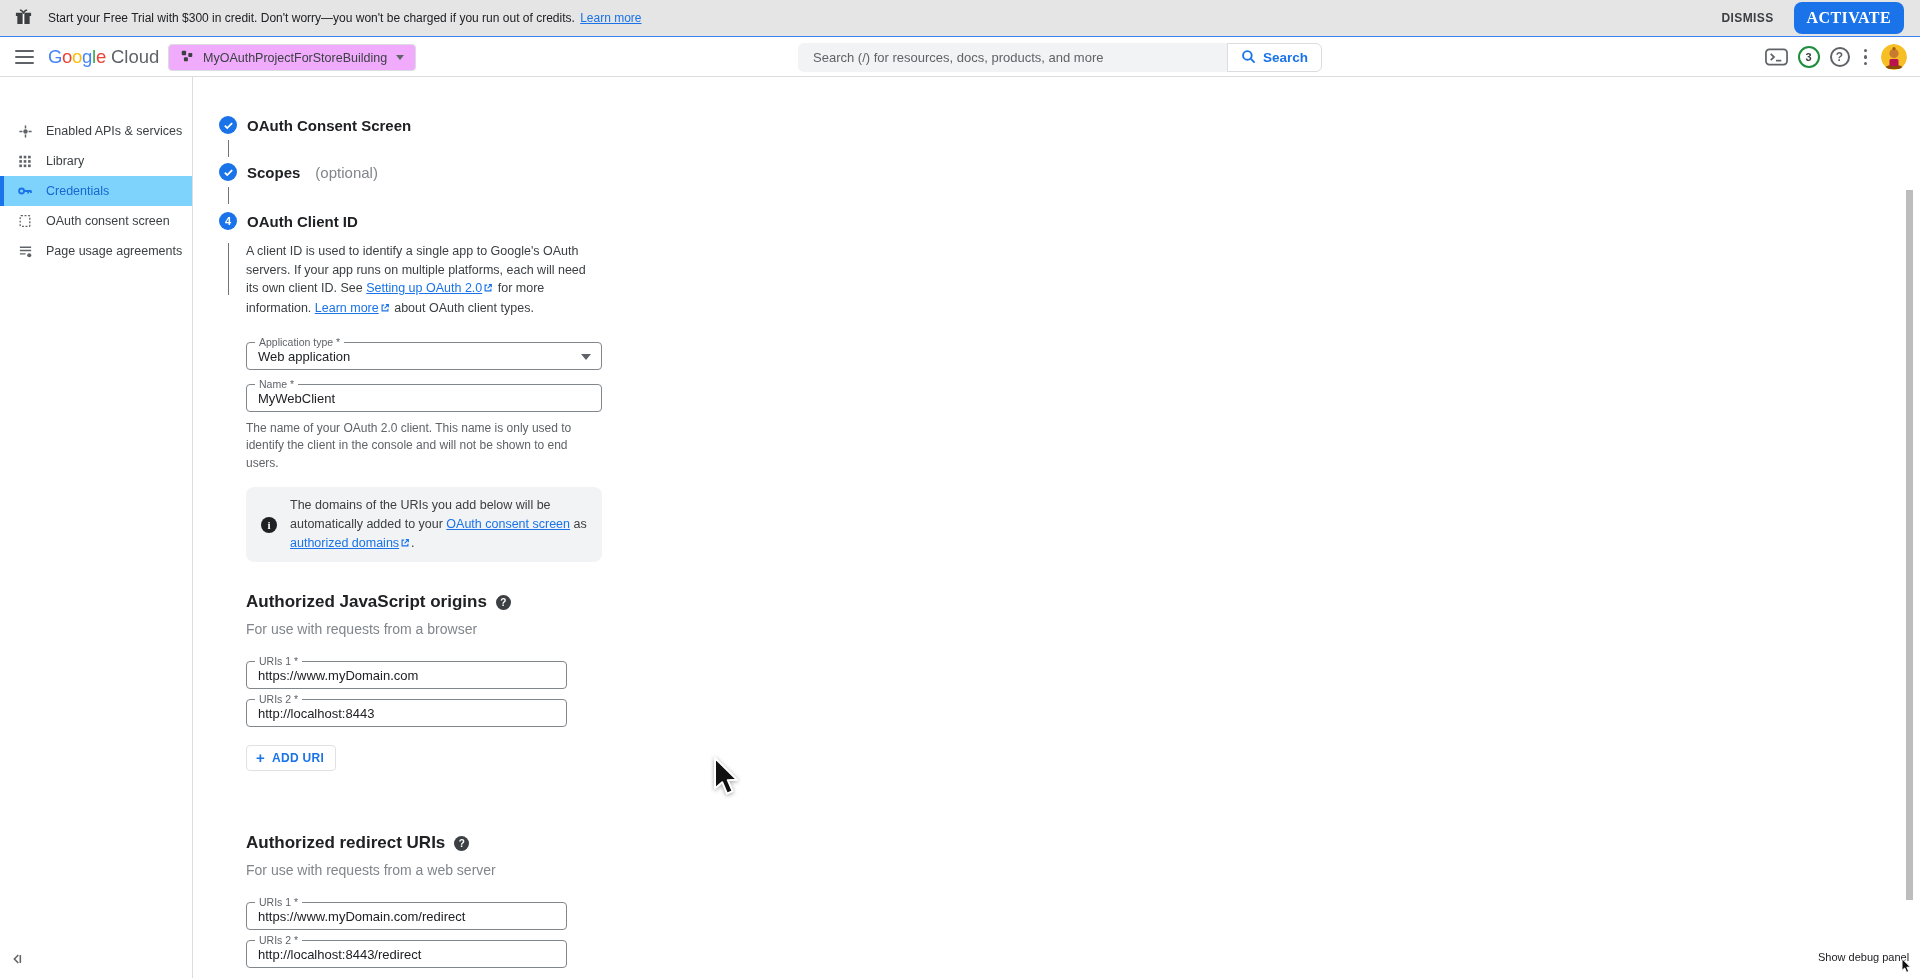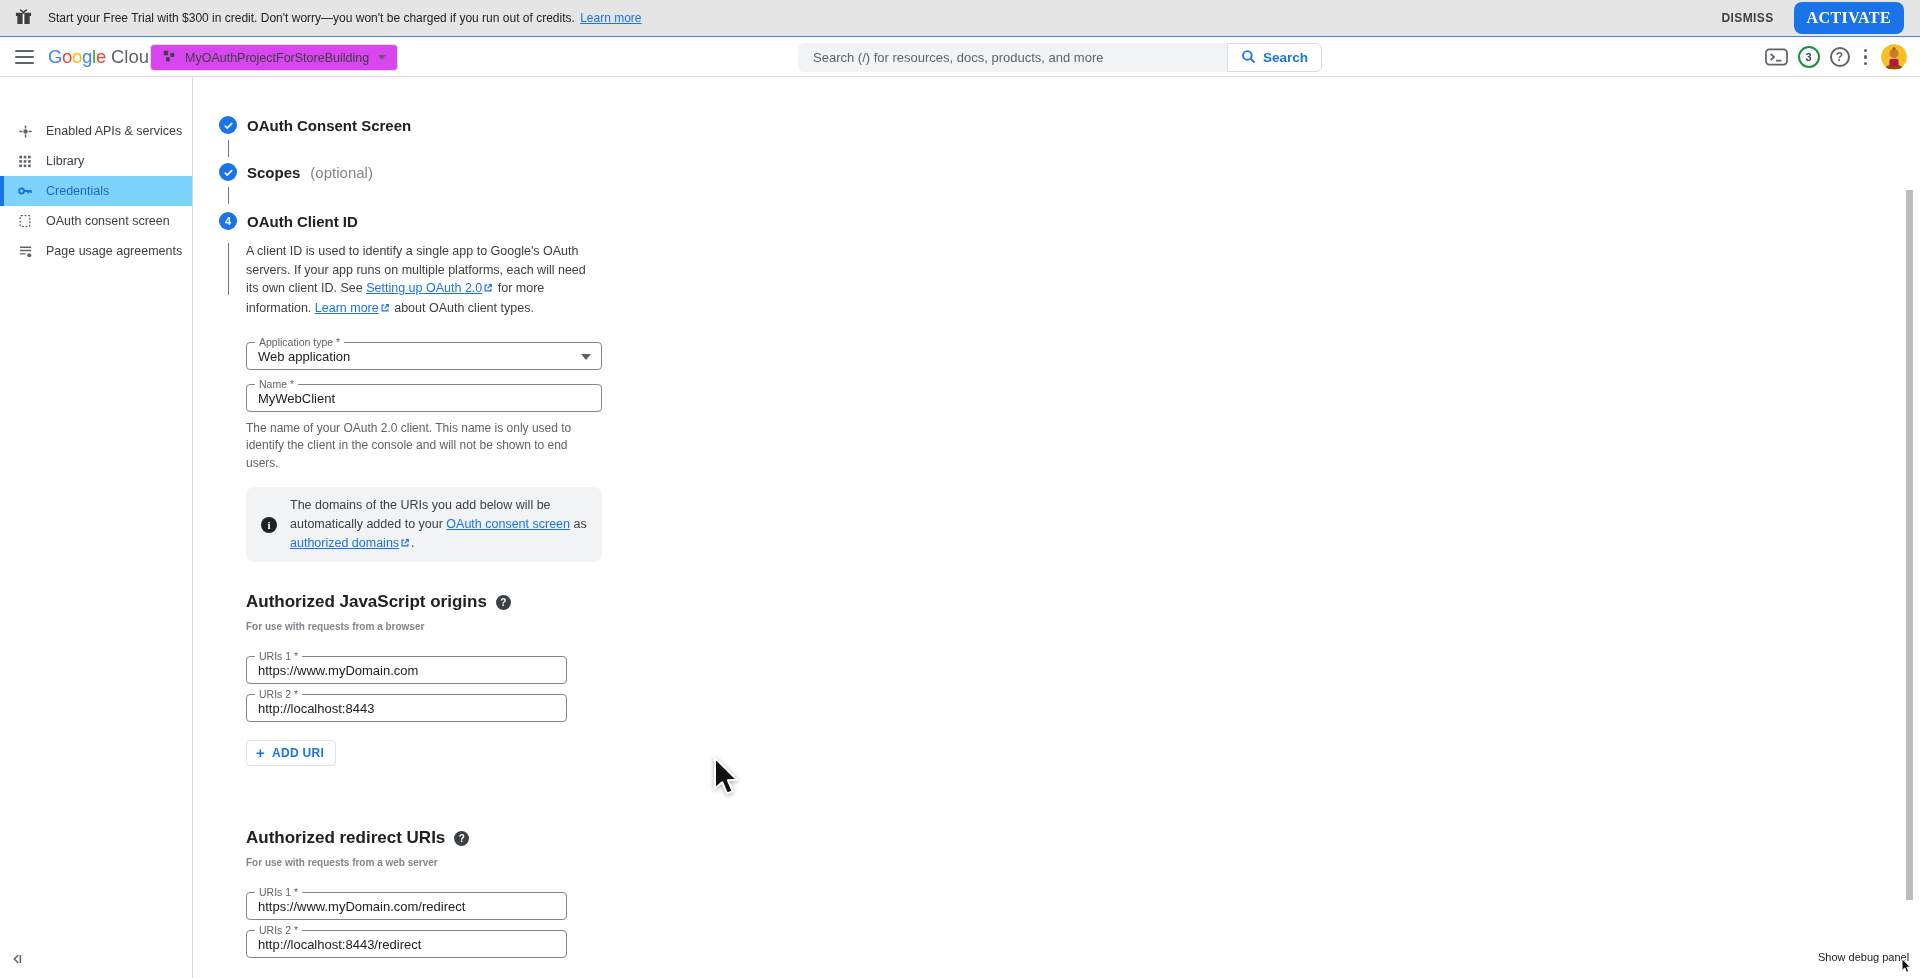--- a/index.html
+++ b/index.html
@@ -22,22 +22,22 @@
 
   
   .header { position:absolute; top:37px; left:0; right:0; height:40px; background:#fff;
             border-bottom:1px solid #dadce0; }
   .hamburger { position:absolute; left:15px; top:13px; width:19px; cursor:pointer; }
   .hamburger i { display:block; height:2px; background:#5f6368; margin-bottom:4px; border-radius:1px; }
   .logo { position:absolute; left:48px; top:0; height:40px; display:flex; align-items:center;
           font-size:18.5px; letter-spacing:-.3px; cursor:pointer; }
   .lg-b { color:#4285f4; } .lg-r { color:#ea4335; } .lg-y { color:#fbbc04; } .lg-g { color:#34a853; }
   .lg-cloud { color:#5f6368; margin-left:5px; letter-spacing:0; }
-  .project-btn { position:absolute; left:150px; top:7px; height:27px; display:flex; align-items:center;
-                 gap:9px; padding:0 11px; background:#d946ef; border:1px solid #dadce0; border-radius:4px;
+  .project-btn { position:absolute; left:168px; top:7px; height:27px; display:flex; align-items:center;
+                 gap:9px; padding:0 11px; background:#f0abfc; border:1px solid #dadce0; border-radius:4px;
                  font-size:12.5px; color:#3c4043; cursor:pointer; font-family:inherit; }
   .caret-down { width:0; height:0; border-left:4.5px solid transparent; border-right:4.5px solid transparent;
                 border-top:5.5px solid #5f6368; }
   .search-wrap { position:absolute; left:798px; top:6px; width:524px; height:29px; display:flex; }
   .search-input { flex:1; background:#f1f3f4; border:1px solid #f1f3f4; border-right:none;
                   border-radius:6px 0 0 6px; padding:0 14px; font-size:13px; color:#202124;
                   font-family:inherit; outline:none; }
   .search-input::placeholder { color:#5f6368; }
   .search-btn { display:flex; align-items:center; gap:7px; background:#fff; border:1px solid #dadce0;
                 border-radius:0 6px 6px 0; color:#1a73e8; font-size:13.5px; font-weight:bold;
@@ -71,21 +71,21 @@
   .sicon { width:16px; height:16px; flex:0 0 16px; display:flex; align-items:center; justify-content:center; }
   .collapse-btn { position:absolute; left:10px; bottom:8px; cursor:pointer; }
 
   
   .main { position:absolute; left:193px; top:110px; right:0; bottom:0; background:#fff; overflow:hidden; }
   .content { padding:4px 0 0 26px; }
   .step-row { display:flex; align-items:center; gap:10px; height:22px; }
   .step-circle { width:18px; height:18px; border-radius:50%; background:#1a73e8; color:#fff; flex:0 0 18px;
                  display:flex; align-items:center; justify-content:center; font-size:11px; font-weight:bold; }
   .step-label { font-size:15px; font-weight:bold; color:#202124; }
-  .step-suffix { font-size:15px; color:#80868b; }
+  .step-suffix { font-size:15px; color:#80868b; margin-left:5px; }
   .connector { width:1px; height:17px; background:#757575; margin:4px 0 4px 9px; }
   .step3-row { margin-top:6px; }
 
   .desc { position:relative; margin:10px 0 0 27px; width:352px; font-size:12.5px; color:#3c4043;
           line-height:1.48; }
   .desc::before { content:""; position:absolute; left:-18px; top:1px; width:1px; height:52px; background:#757575; }
   .lnk { color:#1a73e8; text-decoration:underline; cursor:pointer; }
   .extlink { display:inline-block; vertical-align:-1px; margin:0 1px; }
 
   .mfield { position:relative; margin-left:27px; width:356px; height:28px; border:1px solid #80868b;
@@ -111,21 +111,21 @@
   .info-icon { width:16px; height:16px; flex:0 0 16px; border-radius:50%; background:#202124; color:#fff;
                font-size:11px; font-weight:bold; display:flex; align-items:center; justify-content:center;
                font-family:"Liberation Serif", serif; }
   .info-text { font-size:12.5px; color:#3c4043; line-height:1.5; }
 
   .section-title { margin:30px 0 0 27px; font-size:17px; font-weight:bold; color:#202124;
                    display:flex; align-items:center; gap:9px; }
   .section-title.redirect { margin-top:62px; }
   .qicon { width:15px; height:15px; border-radius:50%; background:#3c4043; color:#fff; font-size:10px;
            font-weight:bold; display:inline-flex; align-items:center; justify-content:center; cursor:pointer; }
-  .section-sub { margin:9px 12px 0 27px; font-size:10px; color:#80868b;font-weight:bold; }
+  .section-sub { margin:9px 12px 0 27px; font-size:14px; color:#80868b; }
 
   .add-uri { margin:18px 0 0 27px; display:inline-flex; align-items:center; gap:7px; background:#fff;
              border:1px solid #dfe1e5; border-radius:4px; color:#1a73e8; font-size:12px; font-weight:bold;
              letter-spacing:.3px; padding:5px 11px 5px 9px; cursor:pointer; font-family:inherit; }
   .plus { font-size:15px; font-weight:bold; line-height:10px; }
   @keyframes spin { to { transform:rotate(360deg); } }
 
   
   .scroll-thumb { position:absolute; left:1906px; top:190px; width:7px; height:710px; background:#bdbdbd; }
   .cursor-main { position:absolute; left:712px; top:756px; filter:drop-shadow(0 1px 2px rgba(0,0,0,.35)); }

